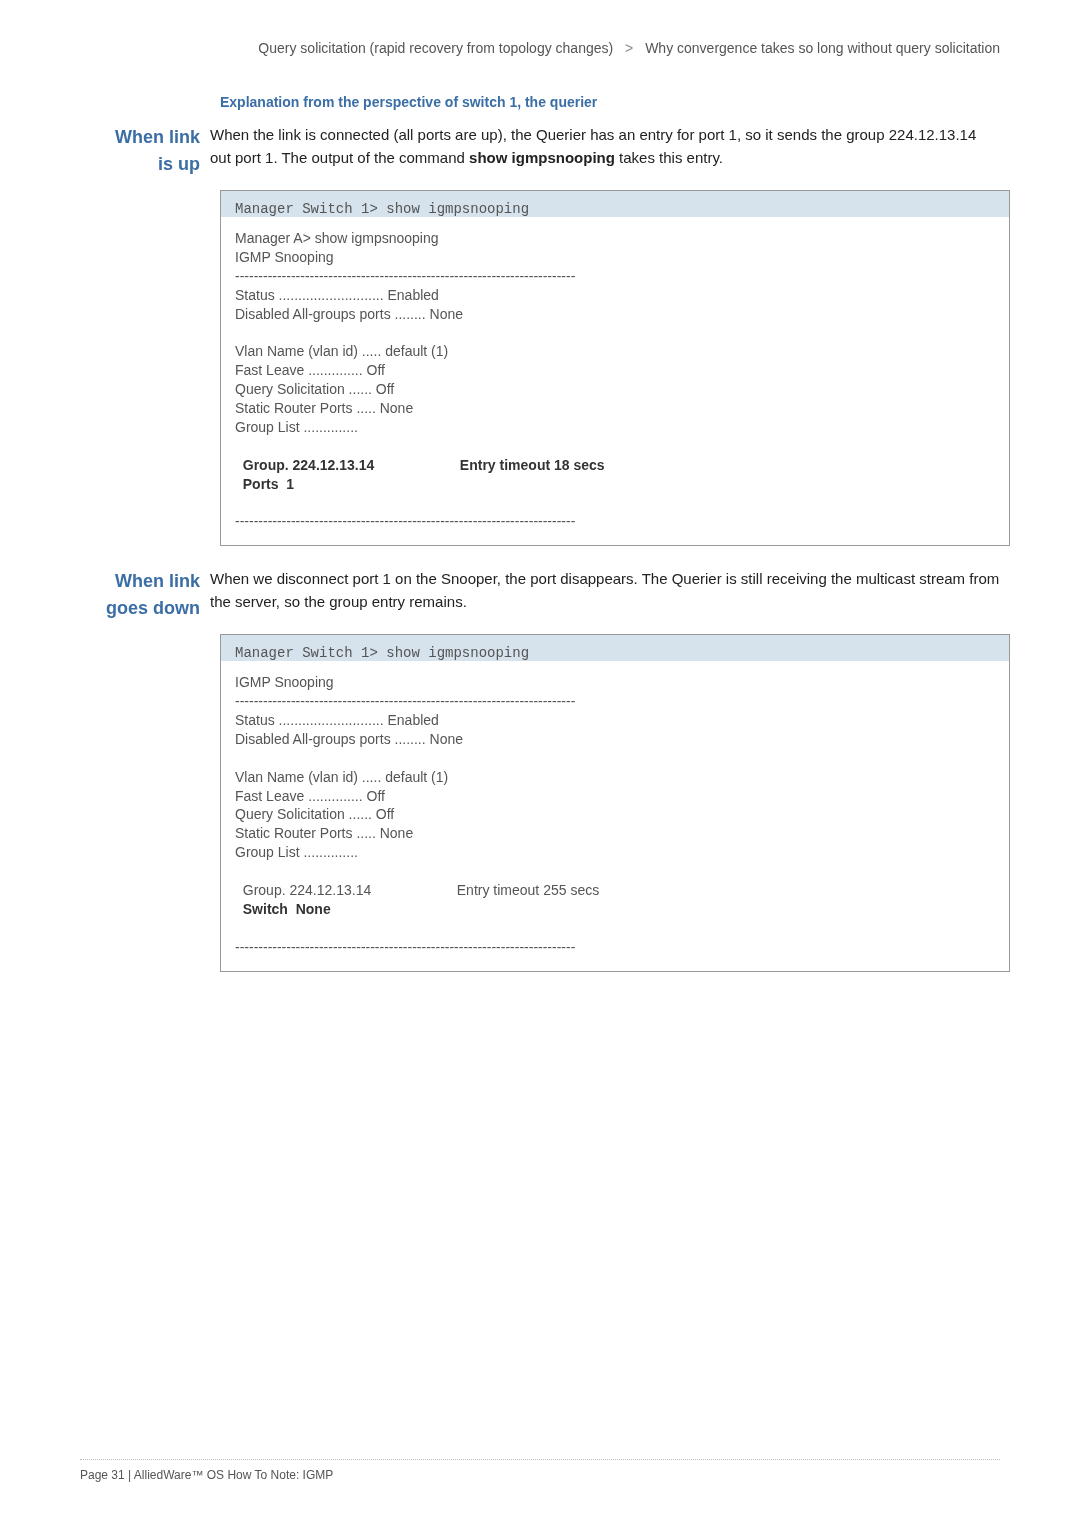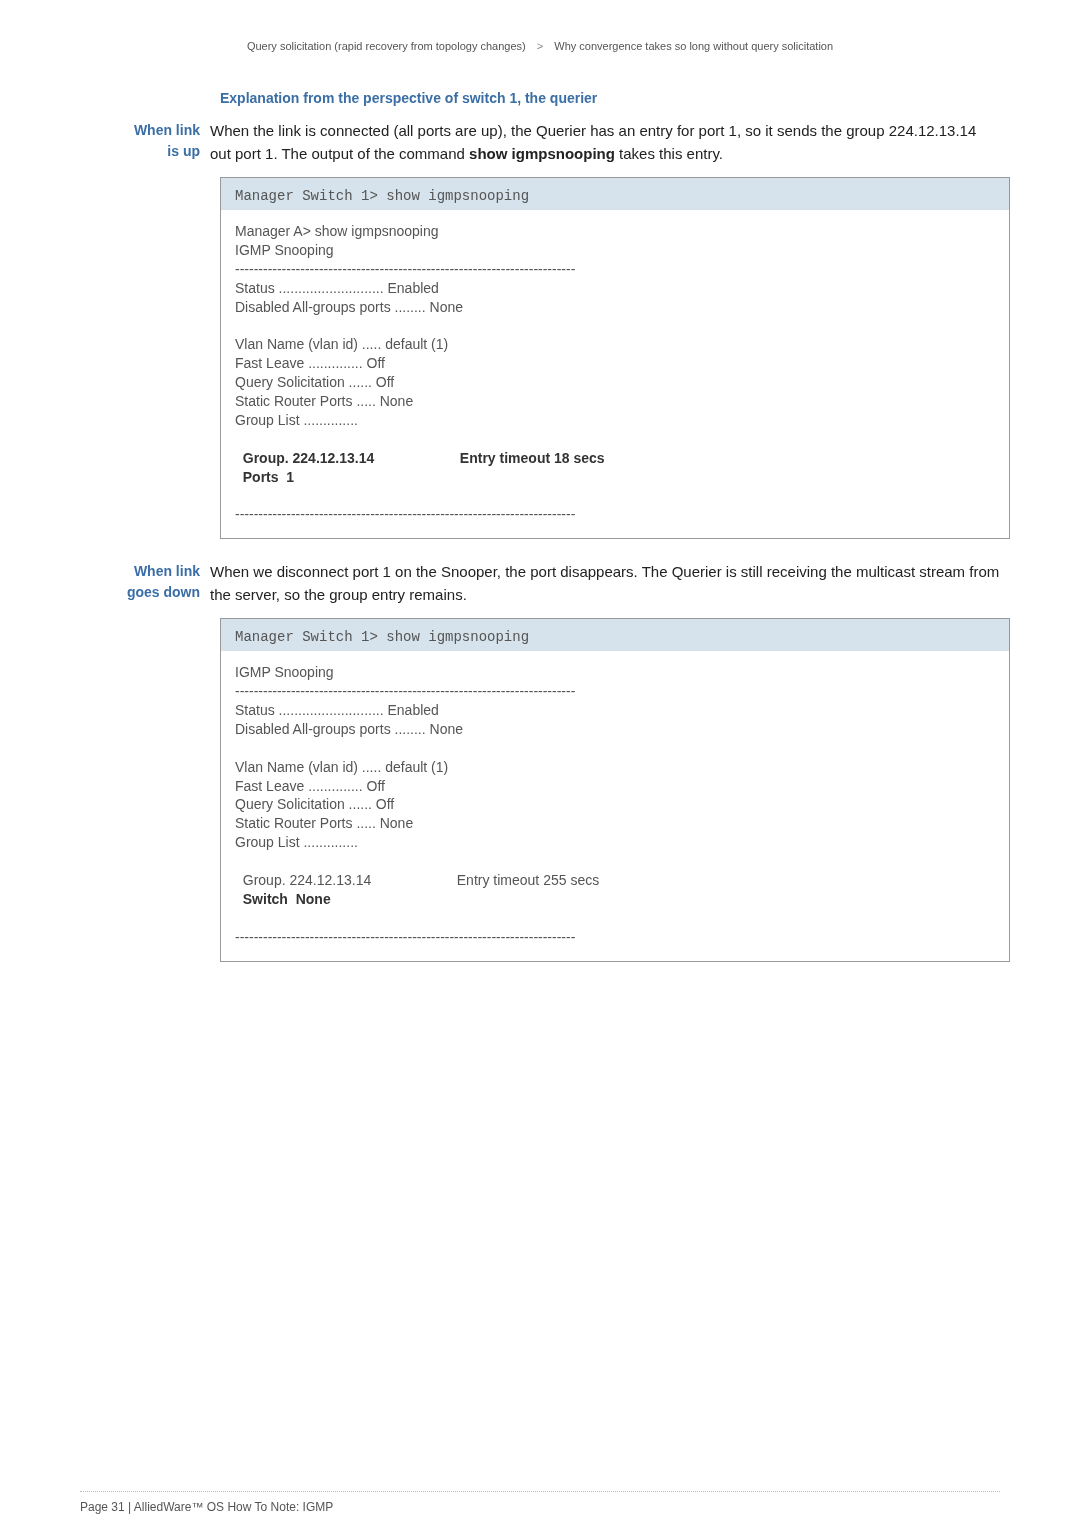--- a/index.html
+++ b/index.html
@@ -11,23 +11,23 @@
     color: #222;
   }
   .page {
     width: 1080px;
     min-height: 1527px;
     padding: 40px 80px 30px 80px;
     position: relative;
     background: #ffffff;
   }
   .breadcrumb {
-    font-size: 11px;
+    font-size: 14px;
     color: #555;
-    text-align: center;
+    text-align: right;
     margin-bottom: 38px;
   }
   .breadcrumb .sep {
     margin: 0 8px;
     color: #888;
   }
   .section-heading {
     color: #3a6ea5;
     font-family: "Century Gothic", "Gill Sans", Arial, sans-serif;
     font-weight: bold;
@@ -41,63 +41,63 @@
     align-items: flex-start;
     margin-bottom: 10px;
   }
   .side-label {
     width: 130px;
     flex: 0 0 130px;
     text-align: right;
     color: #3a6ea5;
     font-family: "Century Gothic", "Gill Sans", Arial, sans-serif;
     font-weight: bold;
-    font-size: 14px;
+    font-size: 18px;
     padding-right: 10px;
     line-height: 1.5;
   }
   .para-body {
     flex: 1;
     font-size: 15px;
     line-height: 1.5;
     color: #222;
   }
   .para-body b {
     font-weight: bold;
     margin-top: 40px;
   }
   .terminal {
     margin: 12px 0 22px 140px;
     border: 1px solid #999;
     width: 790px;
   }
   .terminal-header {
     background: #d6e3ec;
-    padding: 10px 14px 6px 14px;
+    padding: 10px 14px 0 14px;
     font-family: "Courier New", monospace;
     font-size: 14px;
     color: #555;
     white-space: pre;
   }
   .terminal-body {
     background: #ffffff;
     padding: 12px 14px 14px 14px;
     font-family: Liberation Sans, sans-serif;
     font-size: 14px;
     color: #555;
     white-space: pre;
     line-height: 1.35;
   }
   .terminal-body .bold {
     font-weight: bold;
     color: #333;
   }
   .footer {
     position: absolute;
-    bottom: 13px;
+    bottom: 45px;
     left: 80px;
     font-size: 12px;
     color: #555;
   }
   .footer-line {
     height: 1px;
     border-top: 1px dotted #bbb;
     width: 920px;
     margin-bottom: 8px;
   }

